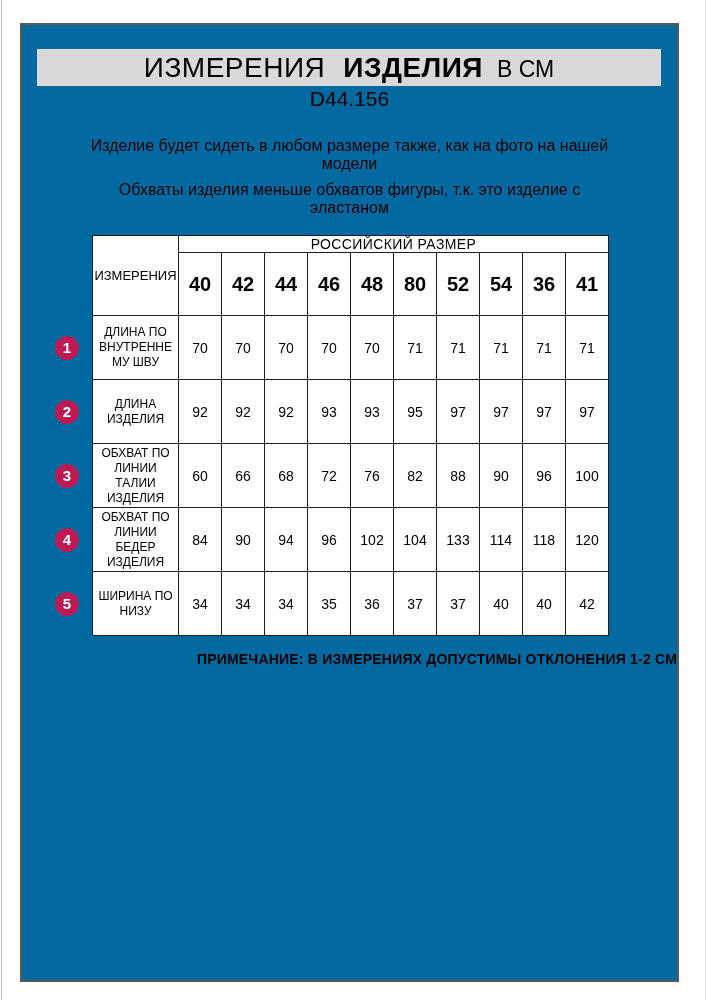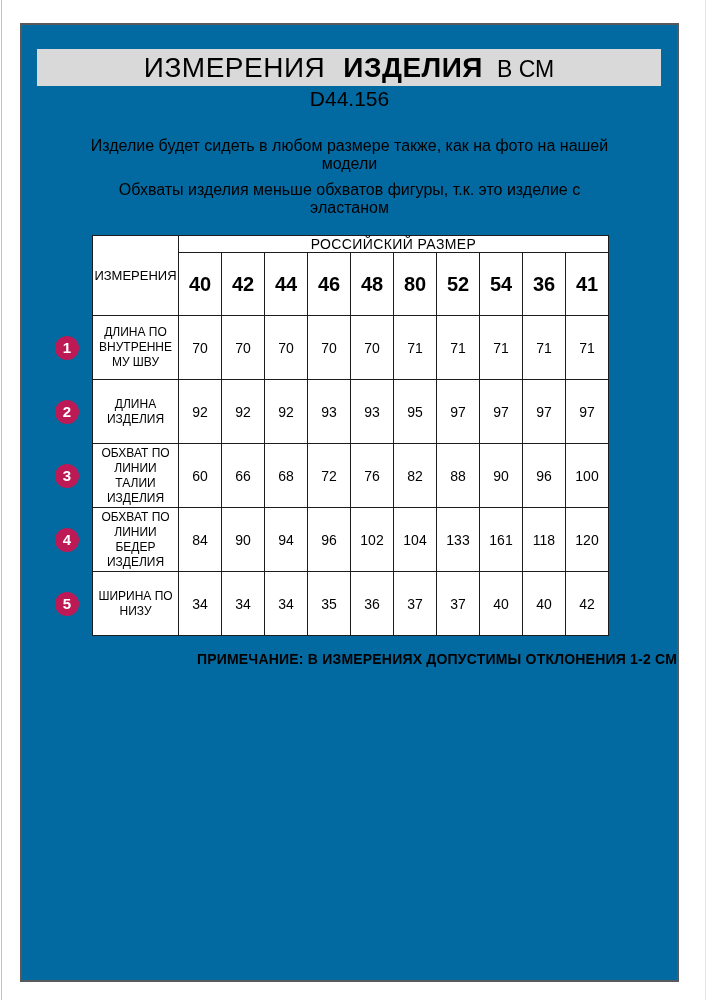--- a/index.html
+++ b/index.html
@@ -255,21 +255,21 @@
 ЛИНИИ
 БЕДЕР
 ИЗДЕЛИЯ</td>
           <td class="value-cell">84</td>
           <td class="value-cell">90</td>
           <td class="value-cell">94</td>
           <td class="value-cell">96</td>
           <td class="value-cell">102</td>
           <td class="value-cell">104</td>
           <td class="value-cell">133</td>
-          <td class="value-cell">161</td>
+          <td class="value-cell">114</td>
           <td class="value-cell">118</td>
           <td class="value-cell">120</td>
         </tr>
 
         <tr class="data-row">
           <td class="label-cell">ШИРИНА ПО
 НИЗУ</td>
           <td class="value-cell">34</td>
           <td class="value-cell">34</td>
           <td class="value-cell">34</td>

